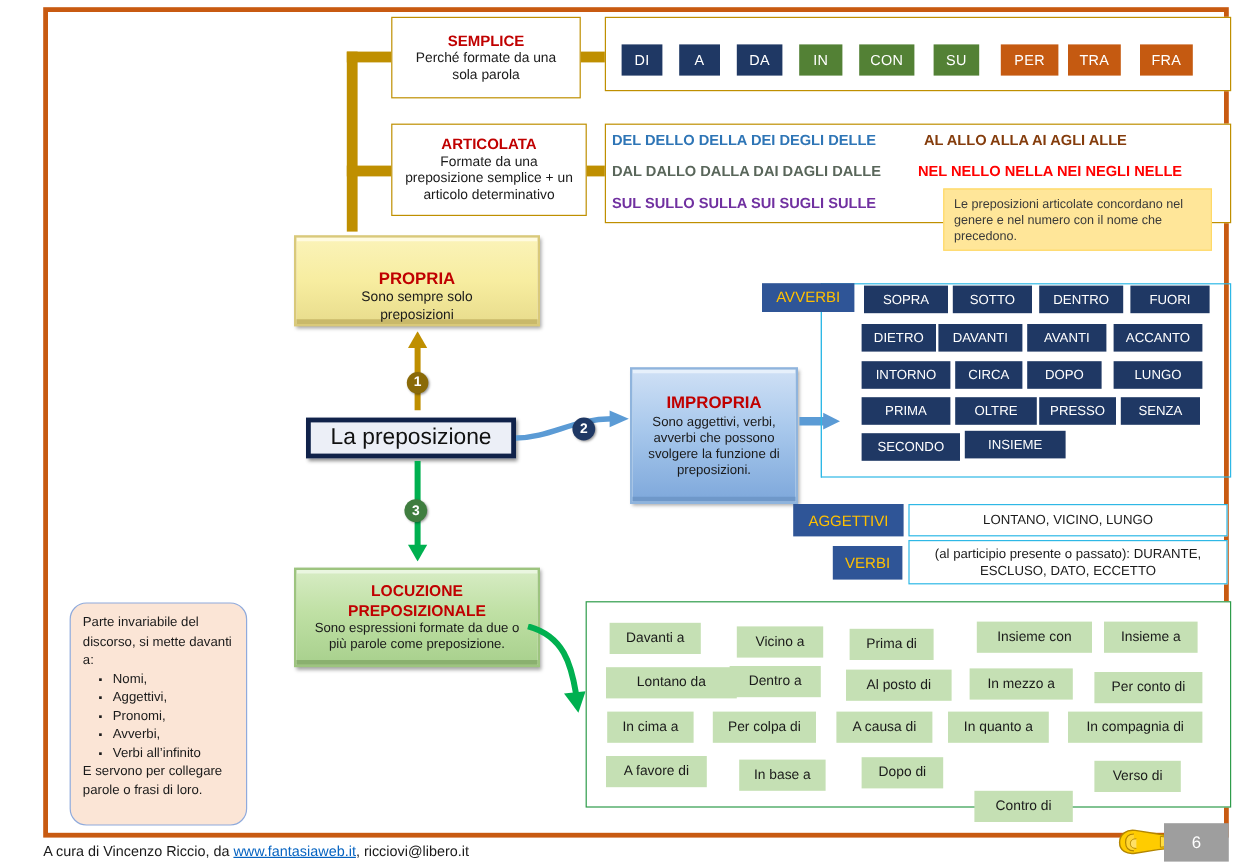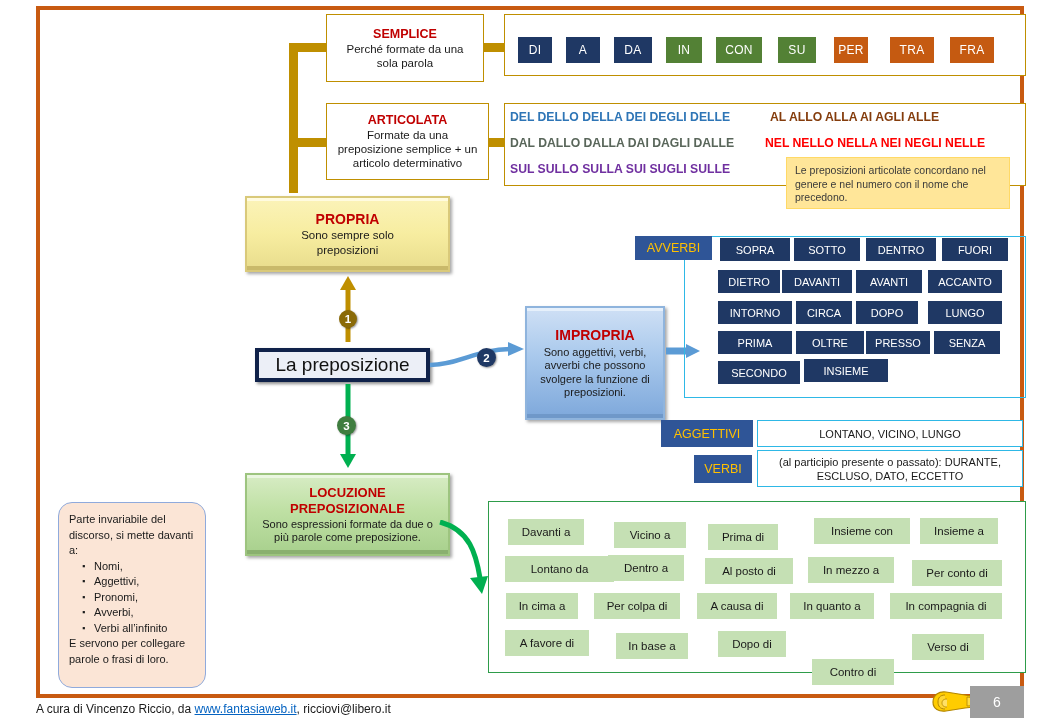--- a/index.html
+++ b/index.html
@@ -52,20 +52,21 @@
 
   
   .card3d{
     display:flex;flex-direction:column;align-items:center;justify-content:center;
     text-align:center;
   }
   .card-yellow{
     background:linear-gradient(180deg,#fbf3b9 0%,#f7eda0 50%,#e8dc8c 100%);
     border:2px solid #d9c97a;
     box-shadow:inset 0 3px 0 #fffbe0, inset 0 -4px 0 #c9b96a, 2px 2px 3px rgba(0,0,0,.35);
+    justify-content:flex-end;
   }
   .card-blue{
     background:linear-gradient(180deg,#cfe0f5 0%,#a8c8ec 45%,#7ea8db 100%);
     border:2px solid #8fb4dd;
     box-shadow:inset 0 3px 0 #e6f0fb, inset 0 -4px 0 #6f98c9, 2px 2px 3px rgba(0,0,0,.35);
     margin-top:14px;
   }
   .card-green{
     background:linear-gradient(180deg,#d7ecc4 0%,#bfe0a4 45%,#a8d08d 100%);
     border:2px solid #9dc47f;
@@ -159,21 +160,21 @@
   <div class="wb-sub" style="padding:0 7px;text-align:center;">Formate da una preposizione semplice + un articolo determinativo</div>
 </div>
 
 <div class="abs panel" style="left:504px;top:14px;width:522px;height:62px;"></div>
 <div class="abs chip navy" style="left:518px;top:37px;width:34px;height:26px;">DI</div>
 <div class="abs chip navy" style="left:566px;top:37px;width:34px;height:26px;">A</div>
 <div class="abs chip navy" style="left:614px;top:37px;width:38px;height:26px;">DA</div>
 <div class="abs chip green" style="left:666px;top:37px;width:36px;height:26px;">IN</div>
 <div class="abs chip green" style="left:716px;top:37px;width:46px;height:26px;">CON</div>
 <div class="abs chip green" style="left:778px;top:37px;width:38px;height:26px;">SU</div>
-<div class="abs chip orange" style="left:834px;top:37px;width:34px;height:26px;">PER</div>
+<div class="abs chip orange" style="left:834px;top:37px;width:48px;height:26px;">PER</div>
 <div class="abs chip orange" style="left:890px;top:37px;width:44px;height:26px;">TRA</div>
 <div class="abs chip orange" style="left:950px;top:37px;width:44px;height:26px;">FRA</div>
 
 <div class="abs panel" style="left:504px;top:103px;width:522px;height:83px;"></div>
 <div class="artrow c-del" style="left:510px;top:110px;">DEL  DELLO  DELLA  DEI  DEGLI  DELLE</div>
 <div class="artrow c-dal" style="left:510px;top:136px;">DAL  DALLO  DALLA  DAI  DAGLI  DALLE</div>
 <div class="artrow c-sul" style="left:510px;top:162px;">SUL  SULLO  SULLA  SUI  SUGLI  SULLE</div>
 <div class="artrow c-al" style="left:770px;top:110px;">AL  ALLO  ALLA  AI  AGLI  ALLE</div>
 <div class="artrow c-nel" style="left:765px;top:136px;">NEL  NELLO  NELLA  NEI  NEGLI  NELLE</div>
 <div class="abs note" style="left:786px;top:157px;width:224px;height:52px;">Le preposizioni articolate concordano nel genere e nel numero con il nome che precedono.</div>

